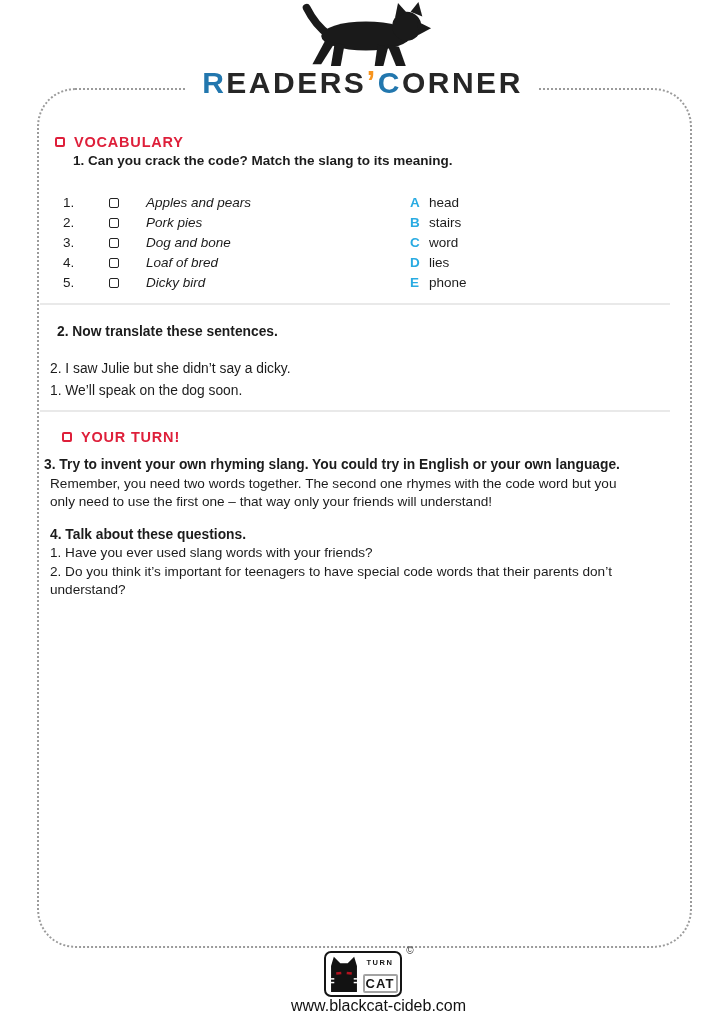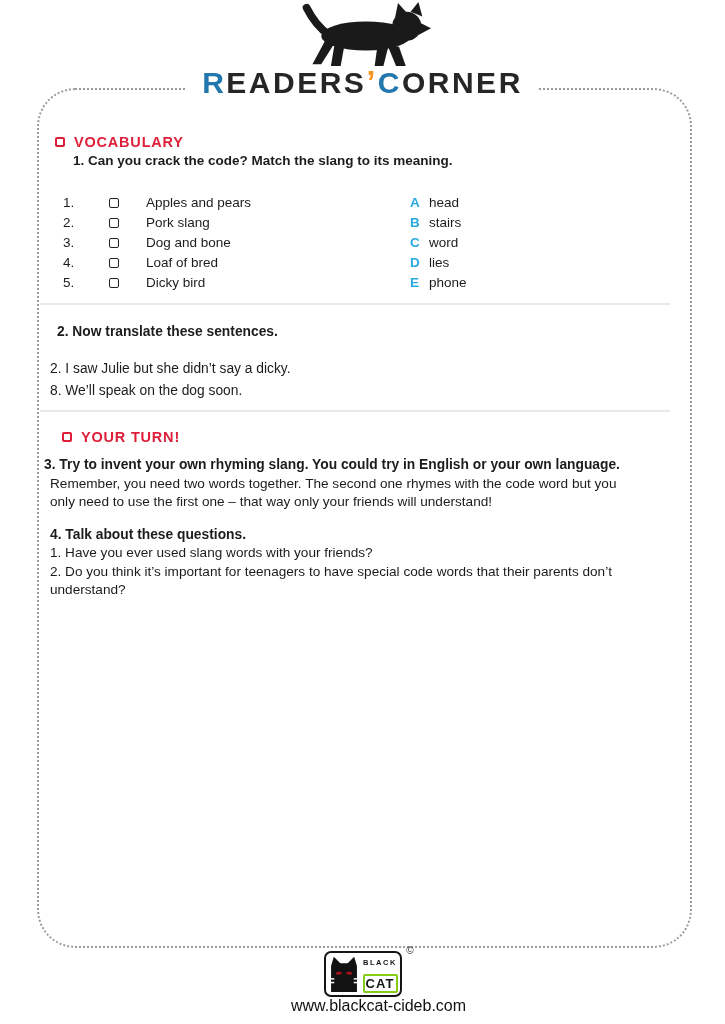--- a/index.html
+++ b/index.html
@@ -77,21 +77,21 @@
   .m-row { display: flex; align-items: center; height: 20px; }
   .m-num { width: 46px; }
   .m-chkcol { width: 37px; }
   .chk-black {
     display: inline-block;
     width: 10px; height: 10px;
     border: 1.6px solid #222222;
     border-radius: 2px;
     vertical-align: middle;
   }
-  .m-slang { width: 264px; }
+  .m-slang { width: 264px; font-style: italic; }
   .m-letter { width: 19px; color: #29abe2; font-weight: bold; }
 
   .divider { height: 2px; background: #e9e9e9; margin-right: 22px; margin-left: 3px; }
   .divider.d1 { margin-top: 11px; }
   .divider.d2 { margin-top: 8px; }
 
   .s2-head { margin: 19px 0 0 20px; font-weight: bold; font-size: 13.8px; }
   .sentences { margin: 19px 0 0 13px; line-height: 22px; font-size: 13.8px; }
 
   .ex3-title { margin: 10px 0 0 7px; font-weight: bold; line-height: 20px; max-width: 585px; font-size: 13.8px; }
@@ -129,21 +129,21 @@
   .bc-black {
     font-size: 7.5px;
     font-weight: bold;
     letter-spacing: 1.6px;
     text-align: center;
     padding-top: 3px;
     color: #151515;
     white-space: nowrap;
   }
   .bc-cat-box {
-    border: 2px solid #84cc16;
+    border: 2px solid #a3a3a3;
     border-radius: 2px;
     text-align: center;
     font-weight: bold;
     font-size: 13px;
     line-height: 15px;
     color: #151515;
     letter-spacing: 1px;
   }
   .footer-url {
     position: absolute;
@@ -196,21 +196,21 @@
       <div class="m-row">
         <span class="m-num">1.</span>
         <span class="m-chkcol"><span class="chk-black"></span></span>
         <span class="m-slang">Apples and pears</span>
         <span class="m-letter">A</span>
         <span class="m-meaning">head</span>
       </div>
       <div class="m-row">
         <span class="m-num">2.</span>
         <span class="m-chkcol"><span class="chk-black"></span></span>
-        <span class="m-slang">Pork slang</span>
+        <span class="m-slang">Pork pies</span>
         <span class="m-letter">B</span>
         <span class="m-meaning">stairs</span>
       </div>
       <div class="m-row">
         <span class="m-num">3.</span>
         <span class="m-chkcol"><span class="chk-black"></span></span>
         <span class="m-slang">Dog and bone</span>
         <span class="m-letter">C</span>
         <span class="m-meaning">word</span>
       </div>
@@ -229,21 +229,21 @@
         <span class="m-meaning">phone</span>
       </div>
     </div>
 
     <div class="divider d1"></div>
 
     <div class="s2-head">2. Now translate these sentences.</div>
 
     <div class="sentences">
       <div>2. I saw Julie but she didn’t say a dicky.</div>
-      <div>8. We’ll speak on the dog soon.</div>
+      <div>1. We’ll speak on the dog soon.</div>
     </div>
 
     <div class="divider d2"></div>
 
     <div class="sec-head yourturn">
       <span class="chk-red"></span>
       <span>YOUR TURN!</span>
     </div>
 
     <div class="ex3-title">3. Try to invent your own rhyming slang. You could try in English or your own language.</div>
@@ -263,21 +263,21 @@
       <svg width="32" height="37" viewBox="0 0 32 40">
         <polygon points="2,40 2,12 5,2 12,9 20,9 27,2 30,12 30,40" fill="#121212"></polygon>
         <rect x="7.5" y="18.5" width="5.5" height="2.6" fill="#b3121f" transform="rotate(-6 10 19)"></rect>
         <rect x="19" y="18.5" width="5.5" height="2.6" fill="#b3121f" transform="rotate(6 22 19)"></rect>
         <rect x="2" y="25" width="3.5" height="1.6" fill="#ffffff"></rect>
         <rect x="2" y="29" width="3.5" height="1.6" fill="#ffffff"></rect>
         <rect x="26.5" y="25" width="3.5" height="1.6" fill="#ffffff"></rect>
         <rect x="26.5" y="29" width="3.5" height="1.6" fill="#ffffff"></rect>
       </svg>
       <div class="bc-right">
-        <div class="bc-black">BLACK</div>
+        <div class="bc-black">TURN</div>
         <div class="bc-cat-box">CAT</div>
       </div>
     </div>
   </div>
 
   <div class="footer-url">www.blackcat-cideb.com</div>
 
 </div>
 
 </body></html>

